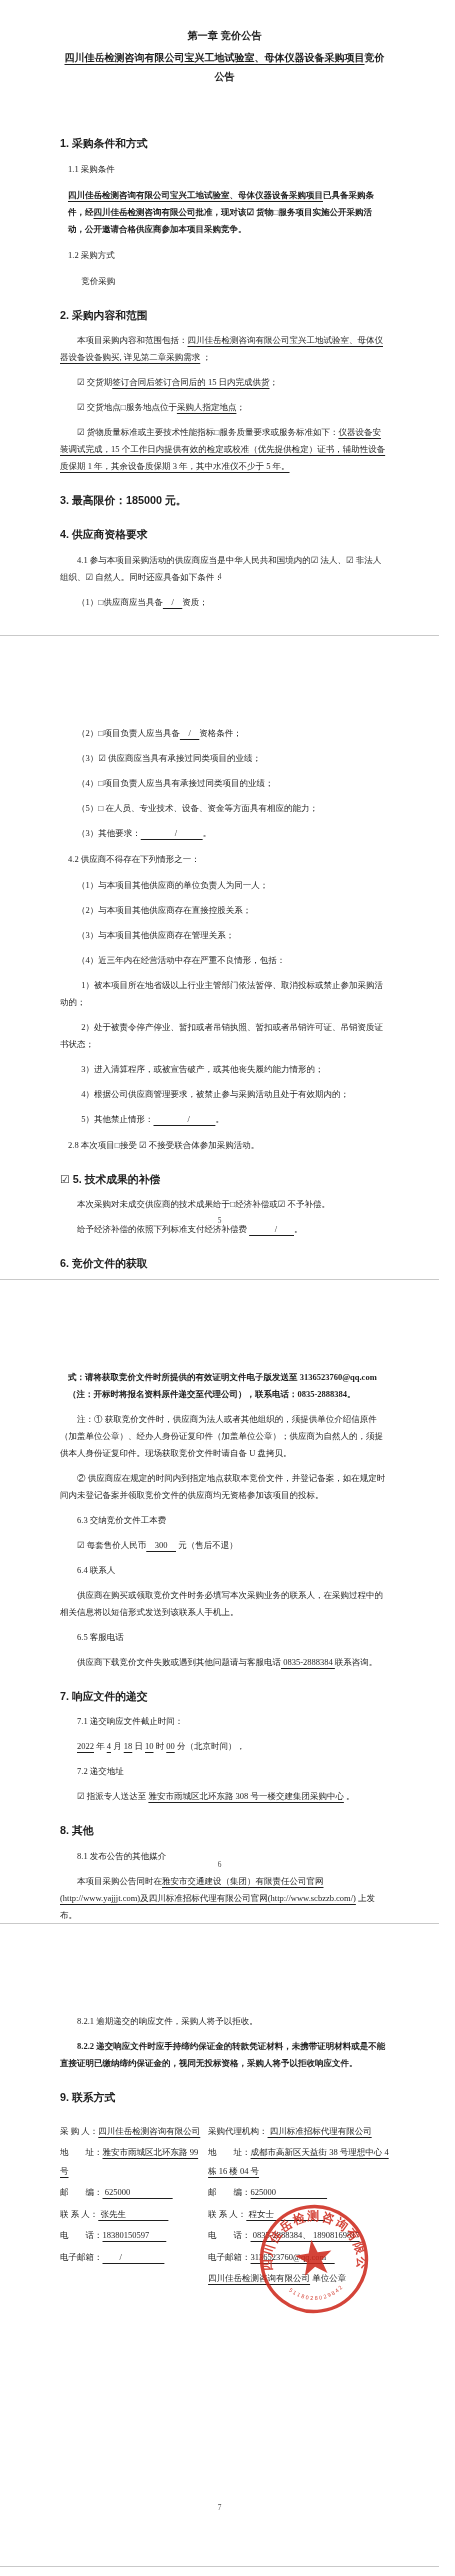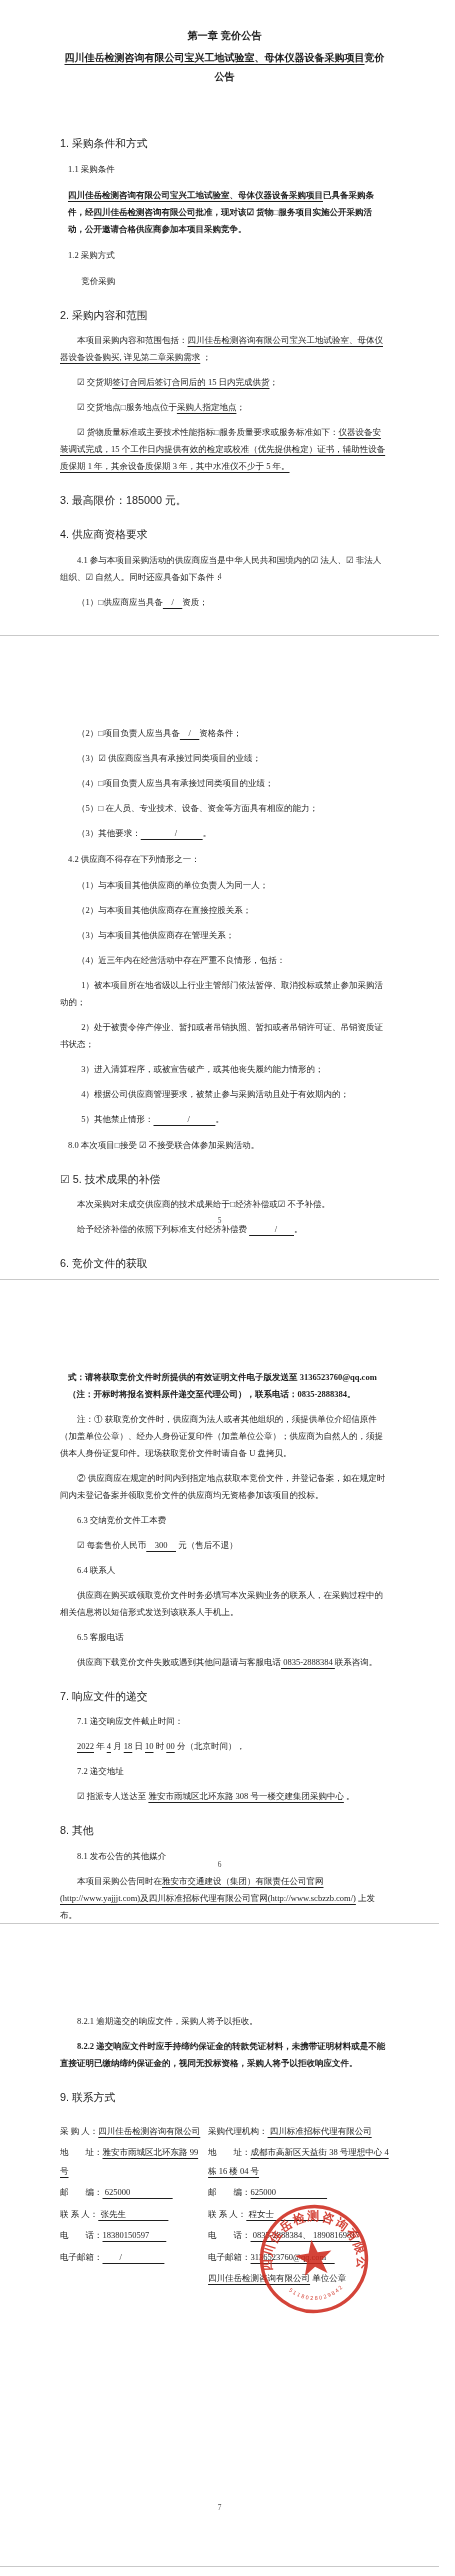--- a/index.html
+++ b/index.html
@@ -8,21 +8,21 @@
   .page{position:relative;width:439px;box-sizing:border-box;background:#fff;
         border-bottom:0.6px solid #c9c9c9;padding:81px 50px 0 60px;overflow:hidden;}
   .page-1{height:636px;padding-top:27px;}
   .page-2{height:644px;}
   .page-3{height:644px;}
   .page-4{height:643px;}
   .para{margin:8px 0;line-height:2.0;}
   .doc-title{text-align:center;font-size:10.2px;font-weight:bold;line-height:1.8;margin:0 0 2.3px 0;
              font-family:"Liberation Sans","DejaVu Sans",sans-serif;}
   .doc-subtitle{text-align:center;font-size:10px;font-weight:bold;line-height:1.9;margin:1.1px 0 49px 0;}
-  .h1{font-size:10.8px;font-weight:normal;line-height:1.6;margin:17px 0 8px 0;
+  .h1{font-size:10.8px;font-weight:bold;line-height:1.6;margin:17px 0 8px 0;
       font-family:"Liberation Sans","DejaVu Sans",sans-serif;}
   .sub{margin:9px 8px;}
   .body{margin:8px 8px;font-weight:bold;}
   .indent{margin:8px 0;text-indent:2em;}
   .indent2{margin:8px 0;text-indent:2.5em;}
   .u{text-decoration:underline;text-underline-offset:2.8px;}
   .b{font-weight:bold;}
   .pagenum{position:absolute;bottom:55px;left:0;width:100%;text-align:center;
            font-size:7.4px;color:#4a4a4a;line-height:1;}
   .contact{display:flex;margin-top:12.5px;justify-content:flex-end;}
@@ -69,21 +69,21 @@
         <div class="para sub"><span>4.2 供应商不得存在下列情形之一：</span></div>
         <div class="para indent"><span>（1）与本项目其他供应商的单位负责人为同一人；</span></div>
         <div class="para indent"><span>（2）与本项目其他供应商存在直接控股关系；</span></div>
         <div class="para indent"><span>（3）与本项目其他供应商存在管理关系；</span></div>
         <div class="para indent"><span>（4）近三年内在经营活动中存在严重不良情形，包括：</span></div>
         <div class="para indent2"><span>1）被本项目所在地省级以上行业主管部门依法暂停、取消投标或禁止参加采购活动的；</span></div>
         <div class="para indent2"><span>2）处于被责令停产停业、暂扣或者吊销执照、暂扣或者吊销许可证、吊销资质证书状态；</span></div>
         <div class="para indent2"><span>3）进入清算程序，或被宣告破产，或其他丧失履约能力情形的；</span></div>
         <div class="para indent2"><span>4）根据公司供应商管理要求，被禁止参与采购活动且处于有效期内的；</span></div>
         <div class="para indent2"><span>5）其他禁止情形：</span><span class="u">　　　　/　　　</span><span>。</span></div>
-        <div class="para sub"><span>8.0 本次项目□接受 ☑ 不接受联合体参加采购活动。</span></div>
+        <div class="para sub"><span>2.8 本次项目□接受 ☑ 不接受联合体参加采购活动。</span></div>
         <div class="para h1"><span>☑ 5. 技术成果的补偿</span></div>
         <div class="para indent"><span>本次采购对未成交供应商的技术成果给于□经济补偿或☑ 不予补偿。</span></div>
         <div class="para indent"><span>给予经济补偿的依照下列标准支付经济补偿费 </span><span class="u">　　　/　　</span><span>。</span></div>
         <div class="para h1"><span>6.  竞价文件的获取</span></div>
         <div class="pagenum">5</div>
       </section>
       <section class="page page-3">
         <div class="para body"><span>式：请将获取竞价文件时所提供的有效证明文件电子版发送至 3136523760@qq.com（注：开标时将报名资料原件递交至代理公司），联系电话：0835-2888384。</span></div>
         <div class="para indent"><span>注：① 获取竞价文件时，供应商为法人或者其他组织的，须提供单位介绍信原件（加盖单位公章）、经办人身份证复印件（加盖单位公章）；供应商为自然人的，须提供本人身份证复印件。现场获取竞价文件时请自备 U 盘拷贝。</span></div>
         <div class="para indent"><span>② 供应商应在规定的时间内到指定地点获取本竞价文件，并登记备案，如在规定时间内未登记备案并领取竞价文件的供应商均无资格参加该项目的投标。</span></div>

